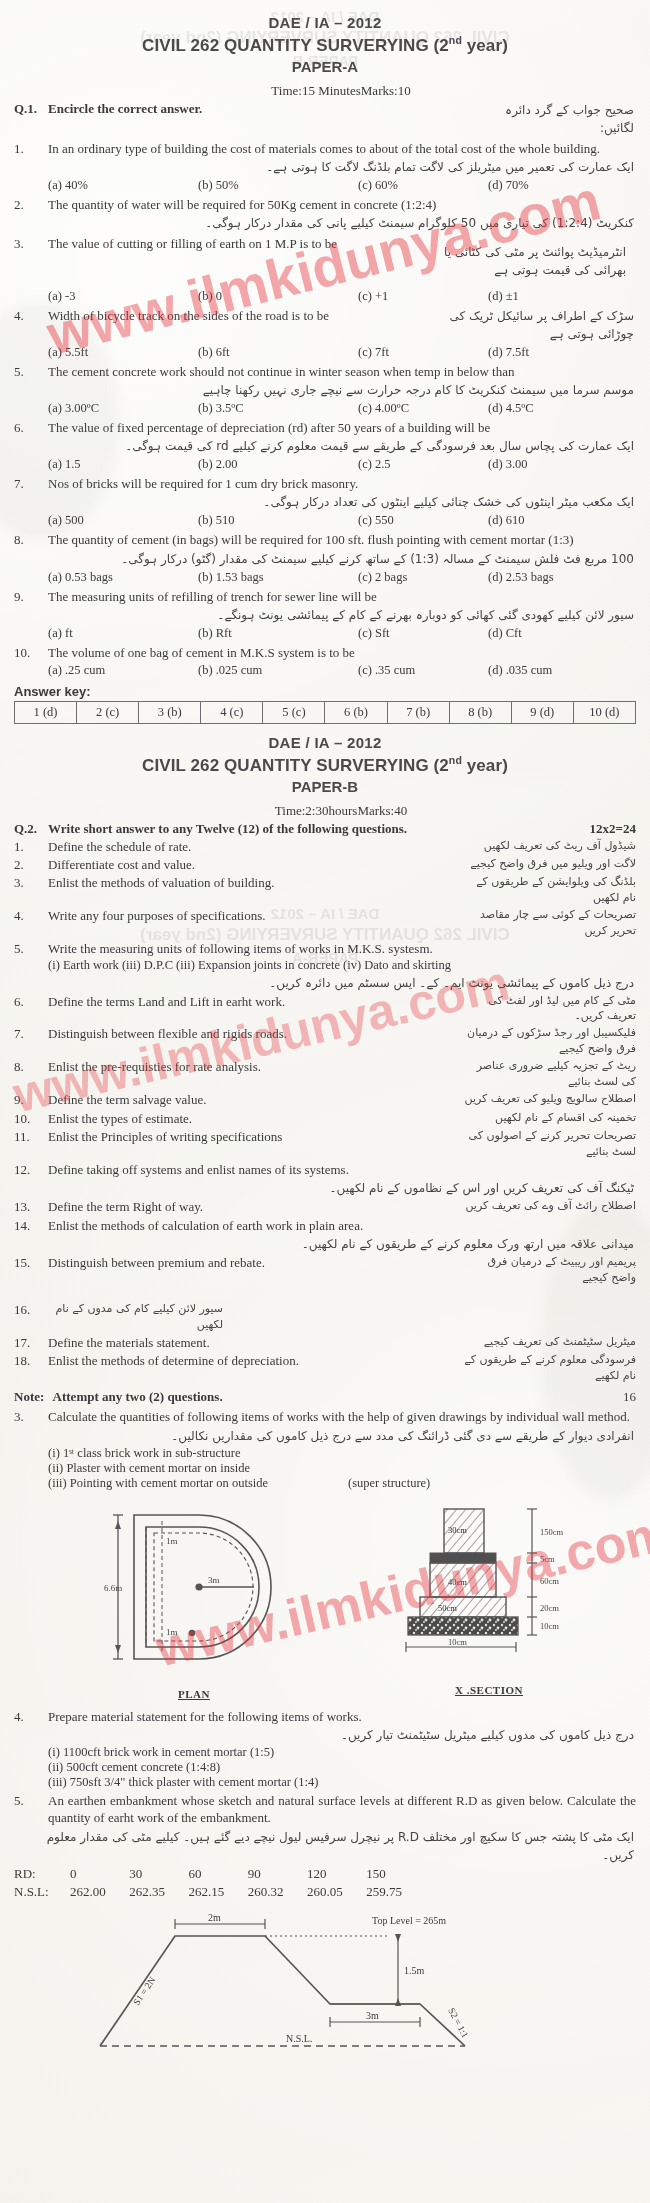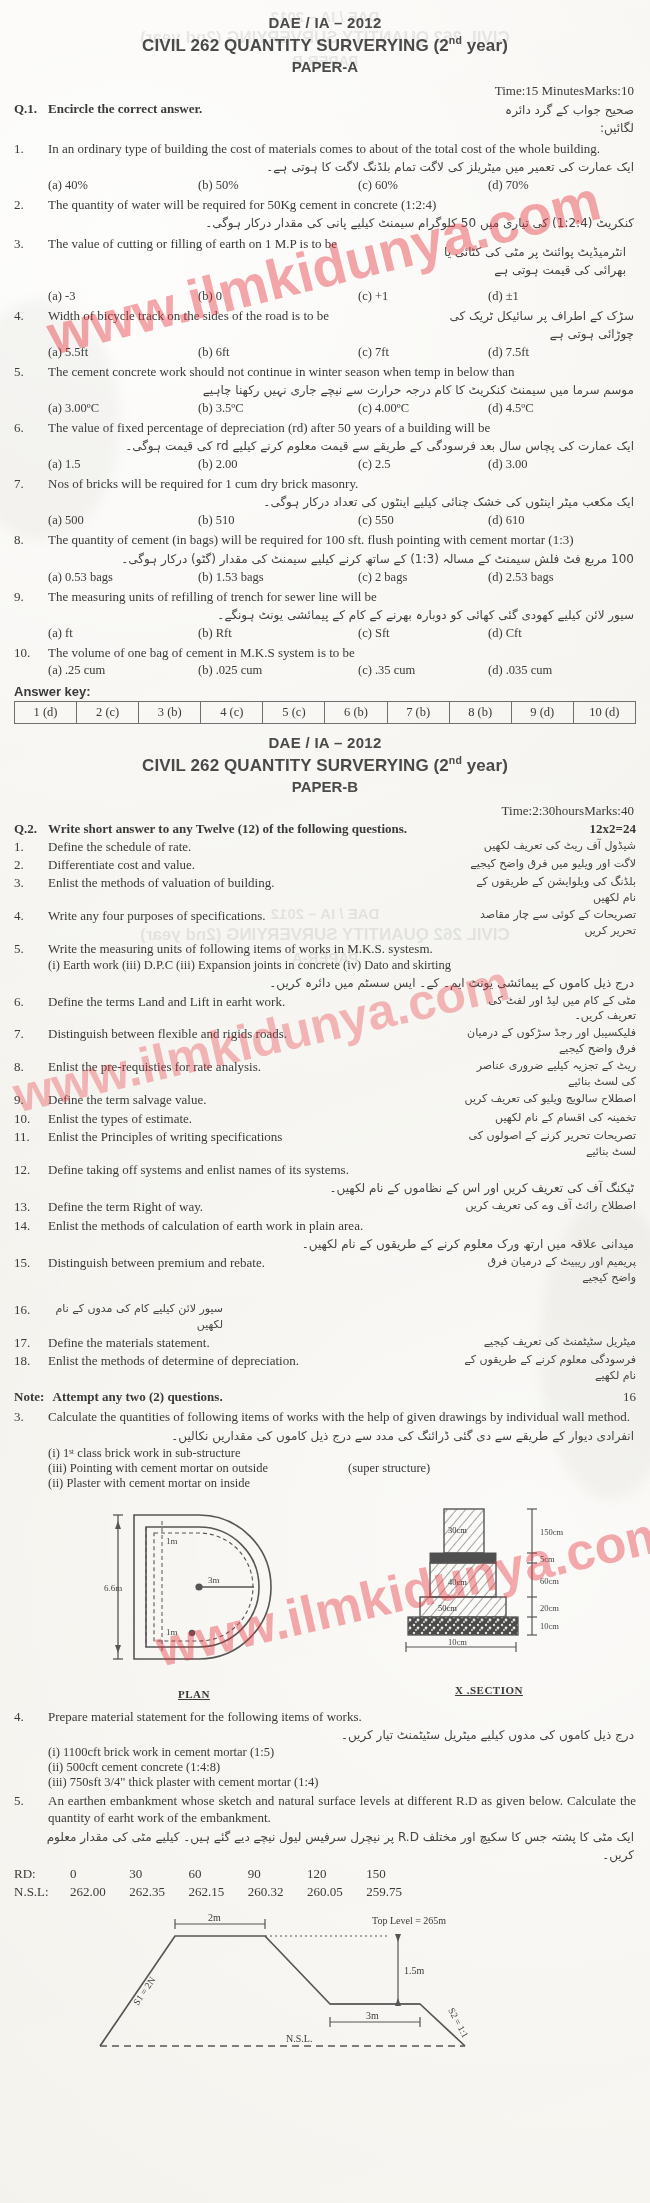--- a/index.html
+++ b/index.html
@@ -28,21 +28,21 @@
   .ghost .gtitle{font-family:"Liberation Sans",sans-serif;font-weight:bold;text-align:center;}
   .sheet{position:relative;z-index:3;padding:0 14px;}
 
   
   .doc-head{text-align:center;font-family:"Liberation Sans",sans-serif;font-weight:bold;color:#4a4a4a;}
   .doc-head .l1{font-size:15px;letter-spacing:.3px;margin:0;padding-top:14px;}
   .doc-head .l2{font-size:17px;letter-spacing:.1px;margin:3px 0 0;}
   .doc-head .l3{font-size:15px;margin:2px 0 0;}
   sup{font-size:.62em;}
 
-  .meta-row{display:flex;justify-content:flex-end;align-items:flex-end;
+  .meta-row{display:flex;justify-content:center;align-items:flex-end;
             font-size:13px;margin-top:8px;padding:0 2px;margin-left:32px;}
   .meta-row .right{font-size:13px;}
 
   .qline{display:flex;align-items:flex-start;font-size:13px;margin-top:2px;}
   .qno{width:34px;flex:0 0 34px;}
   .qbody{flex:1 1 auto;}
   .bold{font-weight:bold;}
 
   
   .mcq{margin-top:3px;}
@@ -415,25 +415,25 @@
       <span class="bold" style="margin-left:5px;margin-top:28px;">Attempt any two (2) questions.</span></span>
     <span>16</span>
   </div>
 
   <div class="qrow" style="margin-top:3px;">
     <span class="n">3.</span>
     <span class="e" style="text-align:justify;">Calculate the quantities of following items of works with the help of given drawings by individual wall method.</span>
   </div>
   <div class="urdu">انفرادی دیوار کے طریقے سے دی گئی ڈرائنگ کی مدد سے درج ذیل کاموں کی مقداریں نکالیں۔</div>
   <div class="sub">(i) 1ˢᵗ class brick work in sub-structure</div>
+  <div class="sub">(ii) Plaster with cement mortar on inside</div>
   <div class="sub" style="display:flex;">
     <span style="flex:0 0 300px;">(iii) Pointing with cement mortar on outside</span>
     <span>(super structure)</span>
   </div>
-  <div class="sub">(ii) Plaster with cement mortar on inside</div>
 
   <div class="figs">
 
     <div class="fig-plan">
       <svg width="230" height="185" viewBox="0 0 230 185">
         <g stroke="#555" fill="none" stroke-width="1.6">
 
           <path d="M30 16 L95 16 A72 72 0 0 1 95 160 L30 160 Z"></path>
 
           <path d="M42 28 L95 28 A60 60 0 0 1 95 148 L42 148 Z"></path>

